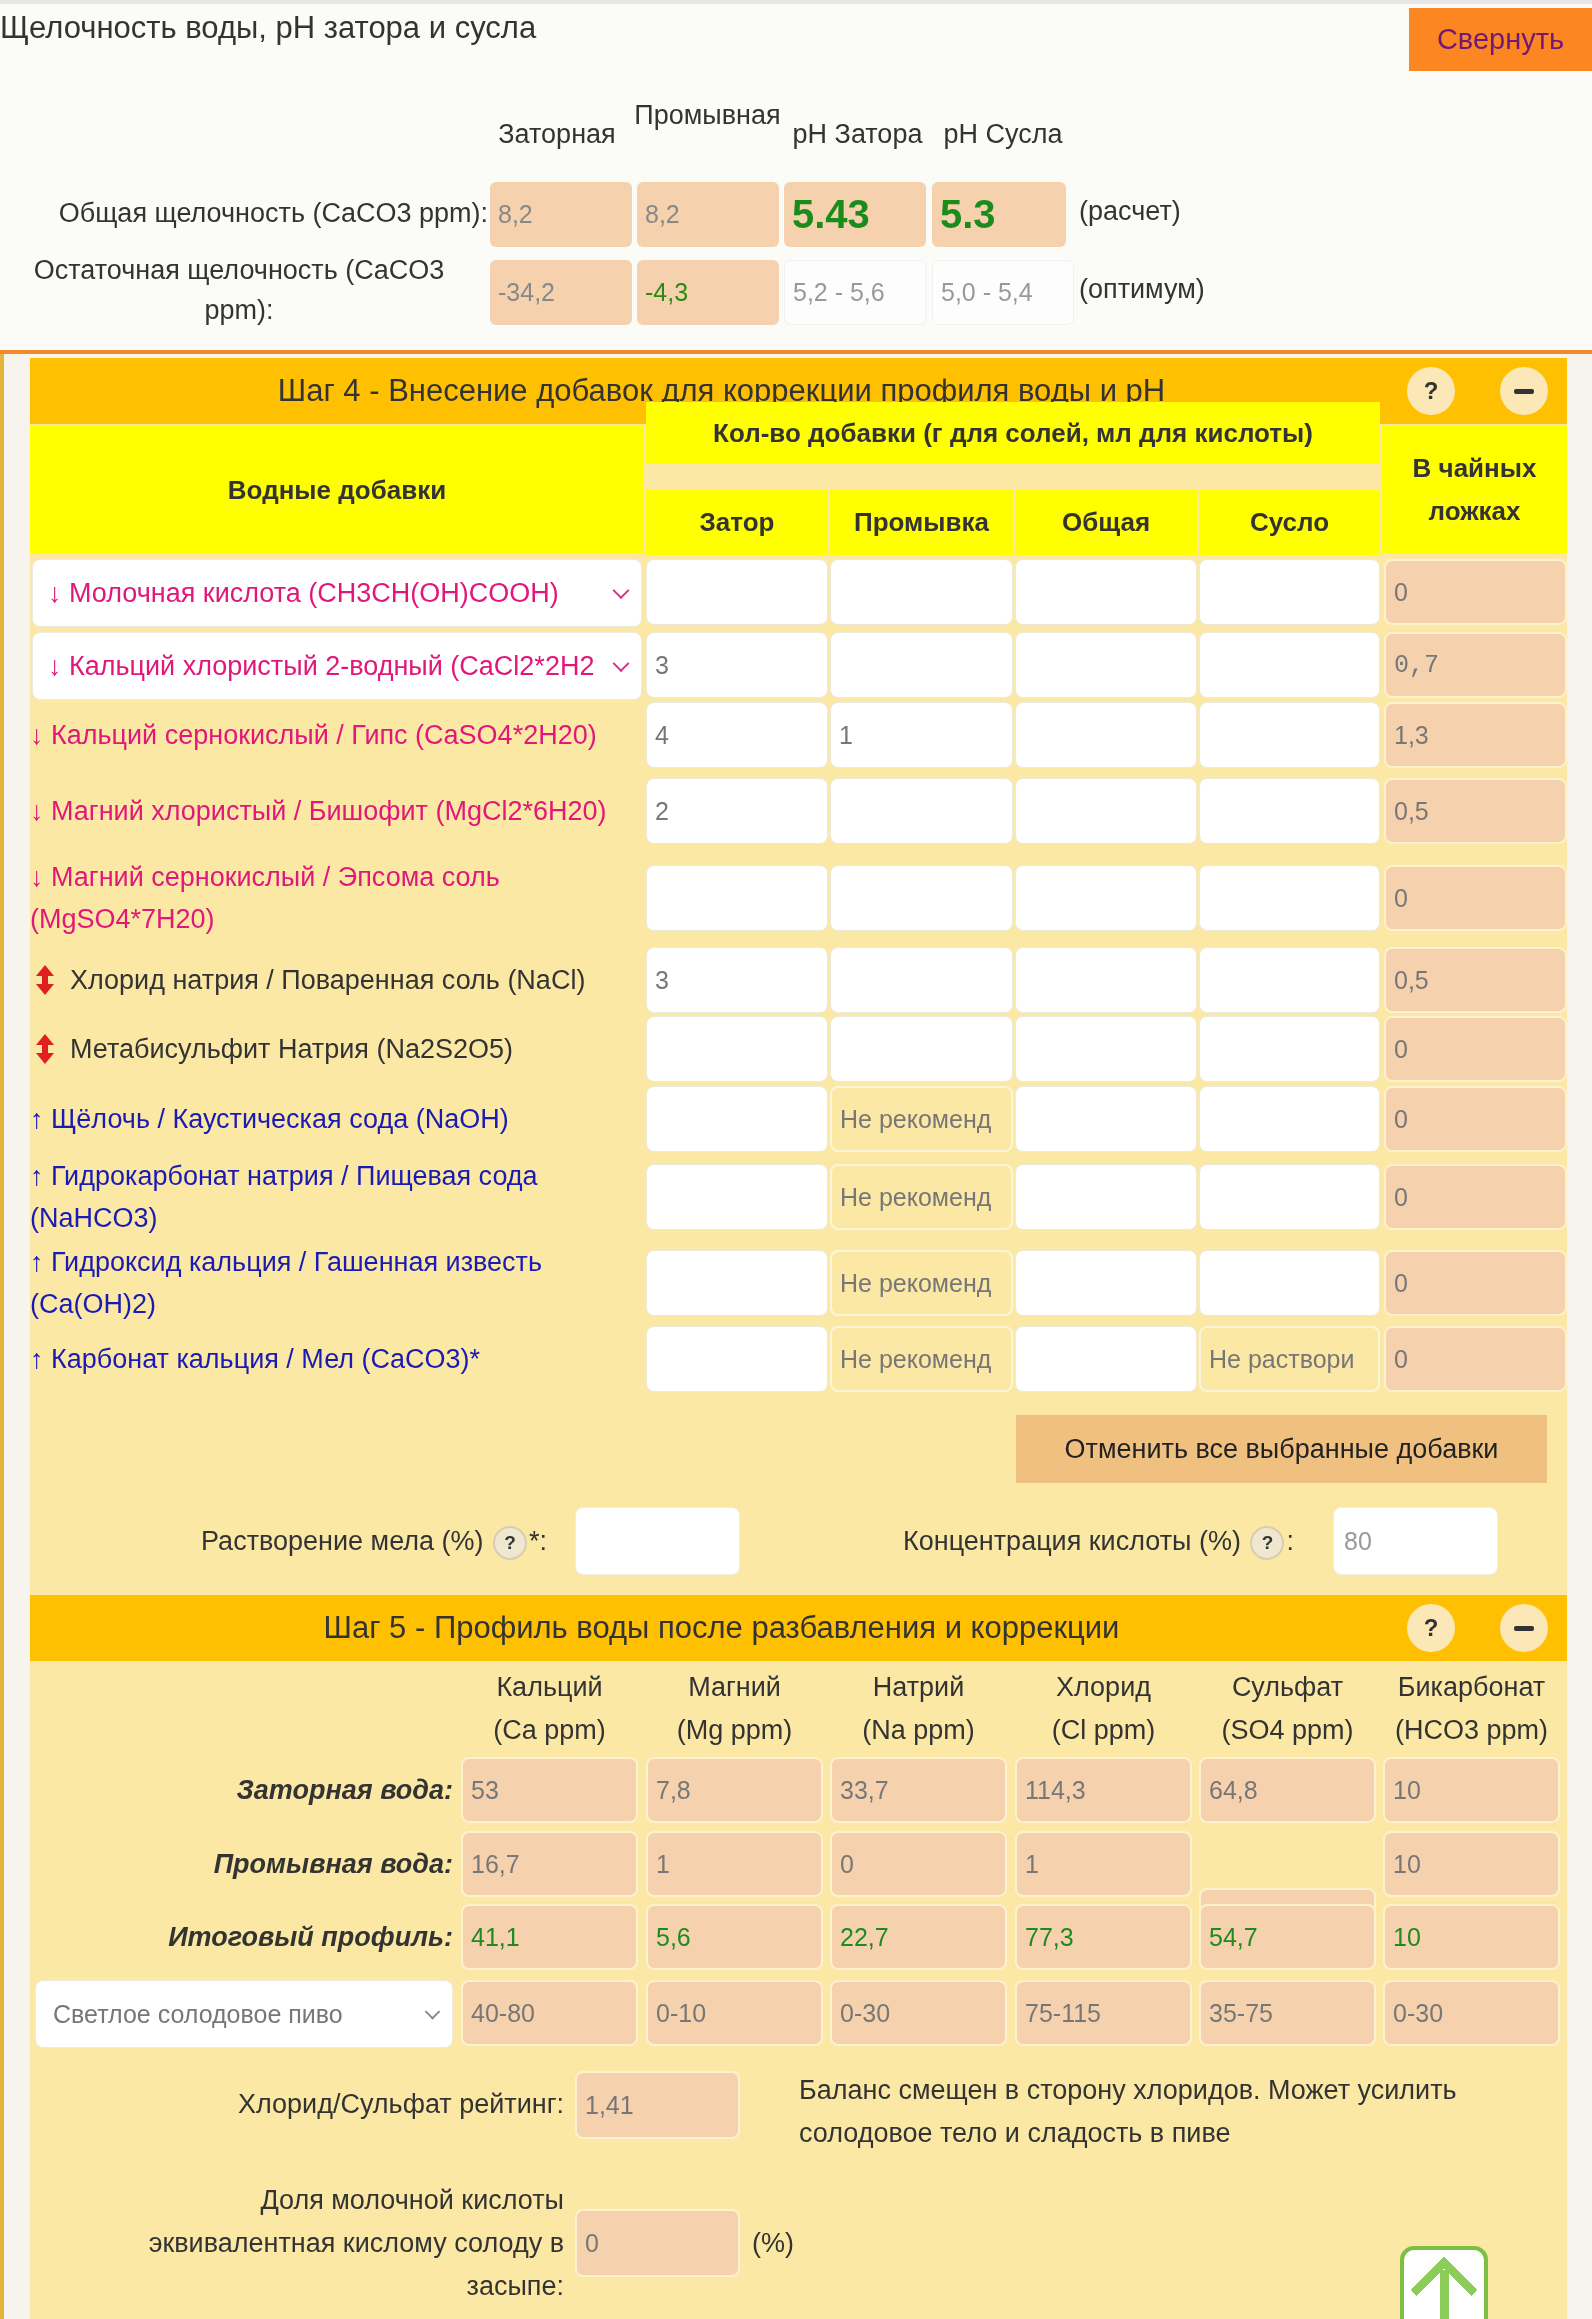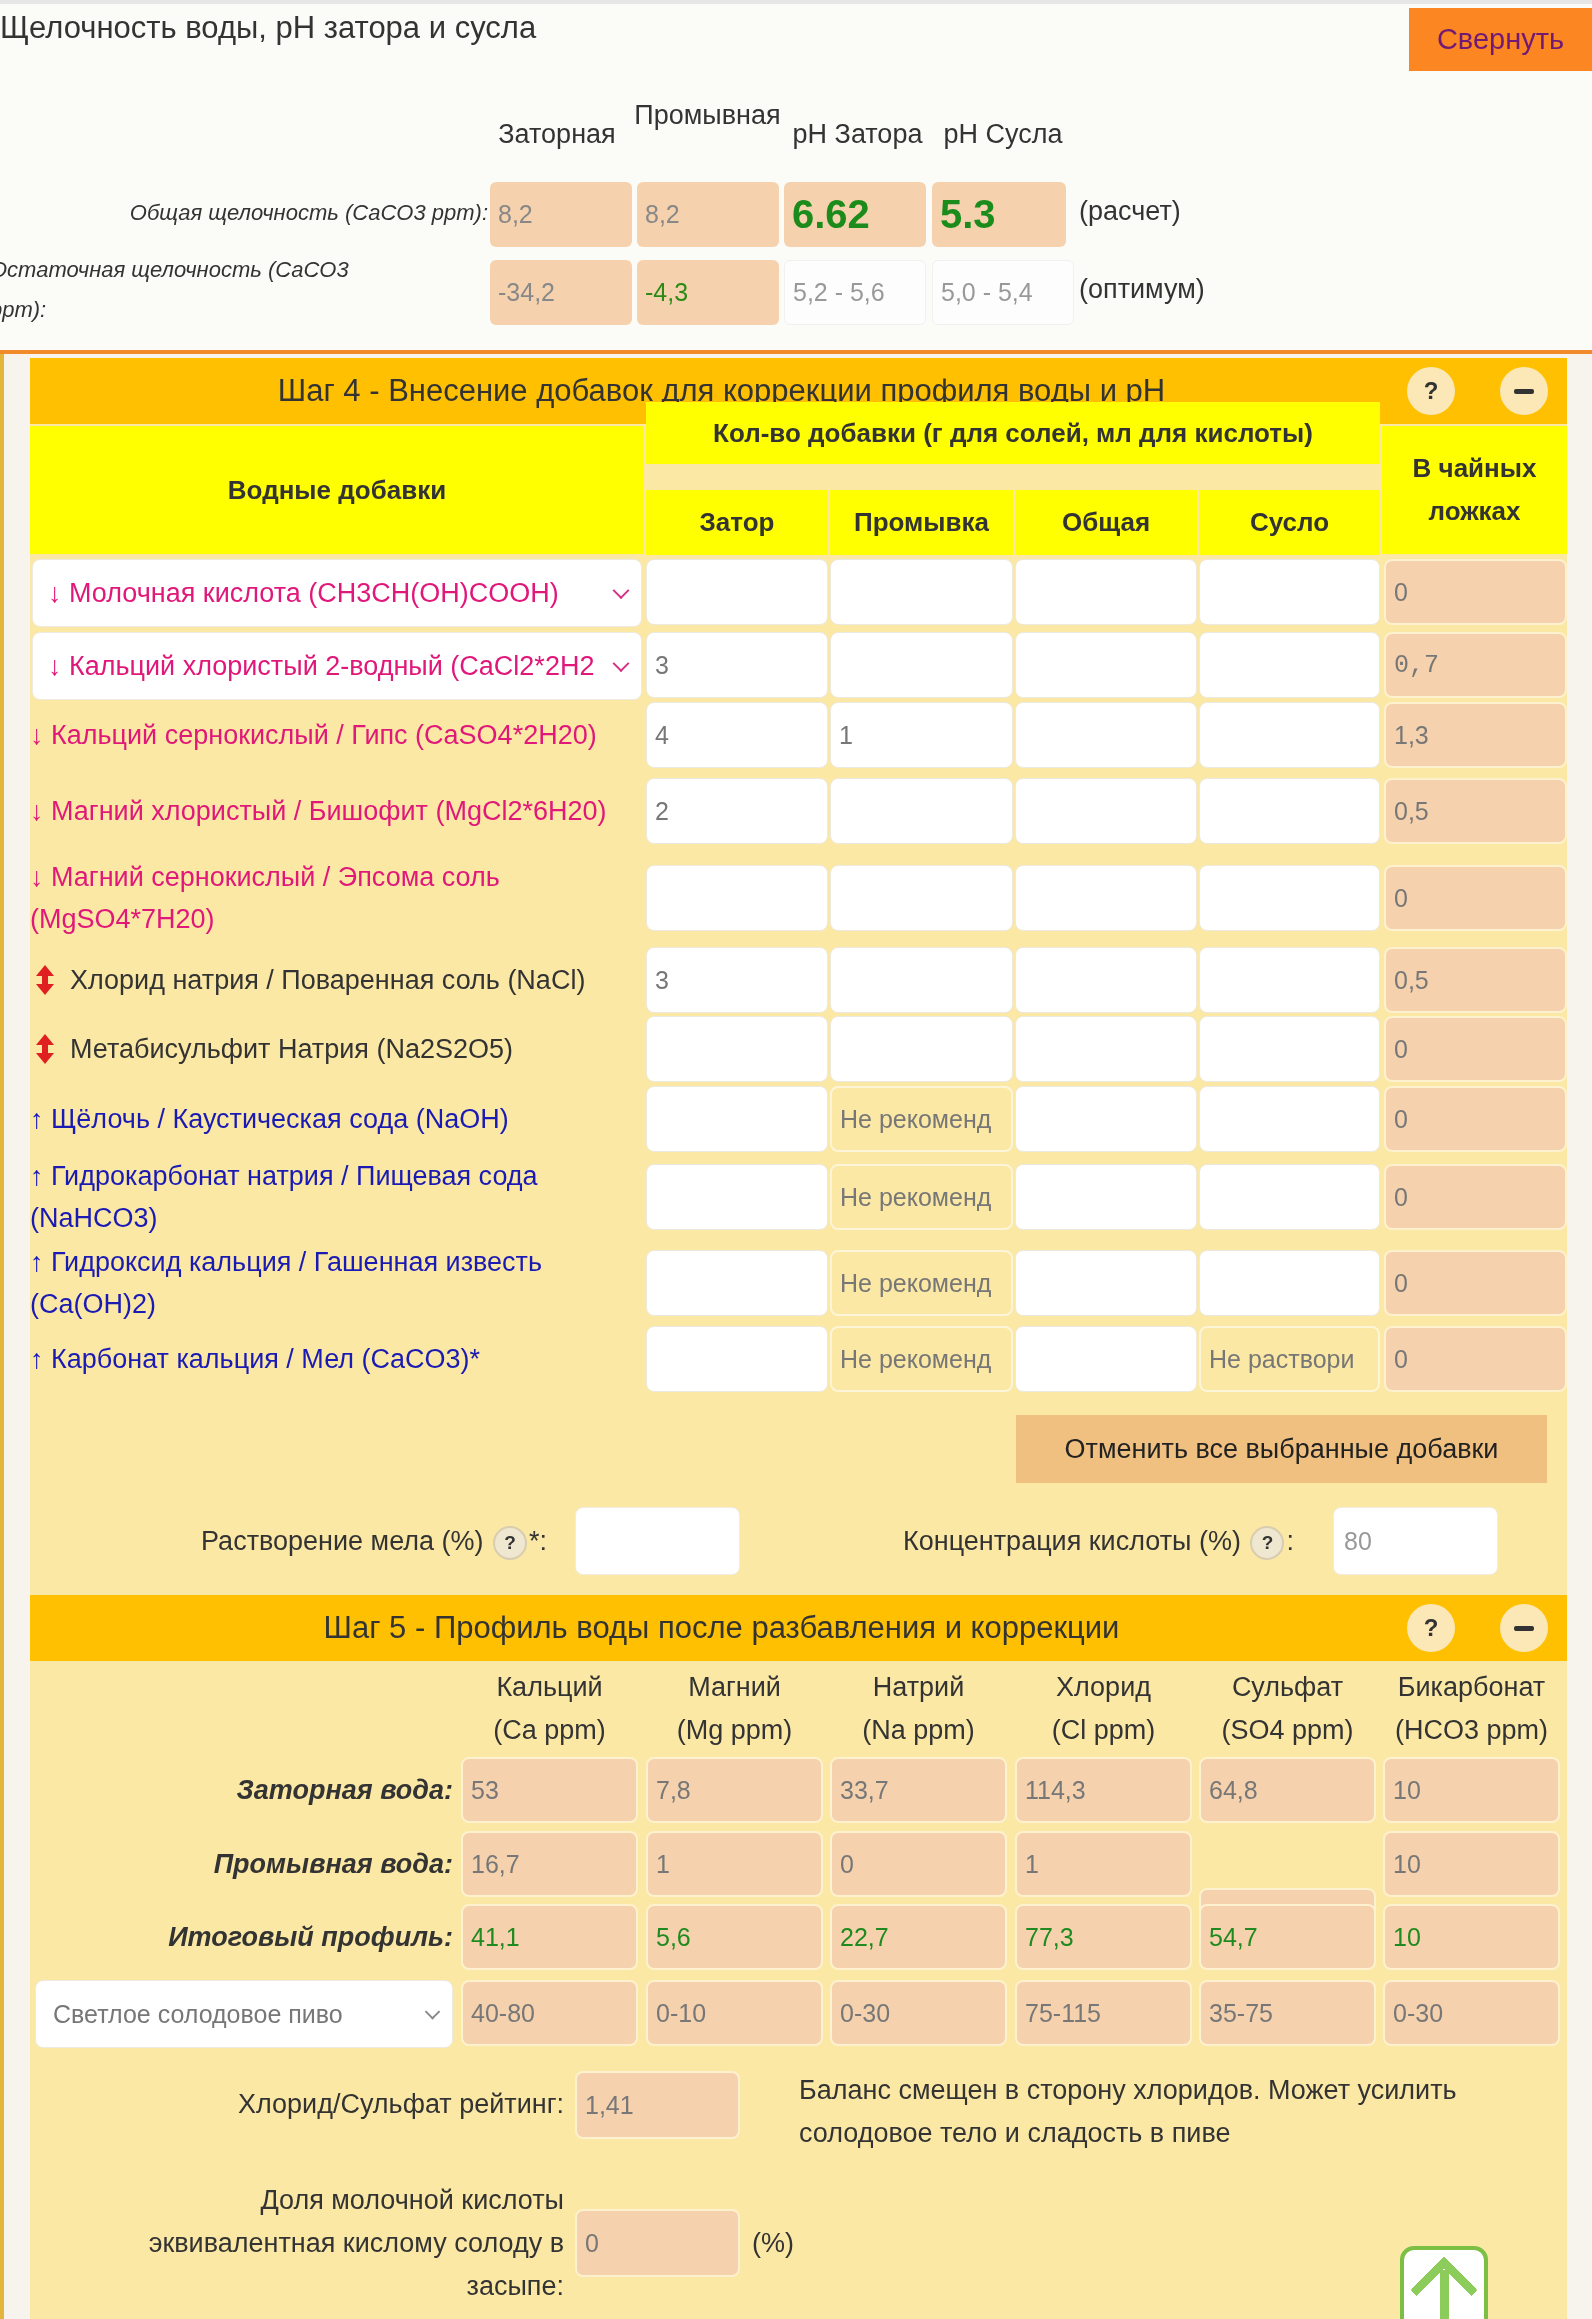--- a/index.html
+++ b/index.html
@@ -4,21 +4,21 @@
 <style>
   * { box-sizing: border-box; margin: 0; padding: 0; }
   html, body { width: 1592px; height: 2319px; overflow: hidden; }
   body { background: #fbfaf6; font-family: "Liberation Sans", sans-serif; color: #333; position: relative; }
 
   
   #top-panel { position: absolute; left: 0; top: 0; width: 1592px; height: 353px; background: #fbfbf8; border-top: 4px solid #e6e6e6; }
   #top-title { position: absolute; left: 0; width: 1592px; top: 6px; font-size: 31px; color: #333; }
   #collapse-btn { position: absolute; left: 1409px; top: 4px; width: 183px; height: 63px; background: #fc8622; border: none; font-size: 29px; color: #701a75; font-family: "Liberation Sans", sans-serif; }
   .top-hdr { position: absolute; font-size: 27px; color: #333; text-align: center; line-height: 38px; }
-  .top-rowlabel { position: absolute; font-size: 22px; color: #333; text-align: left; line-height: 40px; font-style: italic; }
+  .top-rowlabel { position: absolute; font-size: 27px; color: #333; text-align: center; line-height: 40px; }
   .tbox { position: absolute; height: 65px; border-radius: 6px; font-size: 25px; color: #888; padding-left: 8px; display: flex; align-items: center; }
   .tbox.filled { background: #f5d2ad; }
   .tbox.empty { background: #fdfdfd; border: 1px solid #f1f1f1; color: #999; }
   .tbox.big { font-size: 40px; font-weight: bold; color: #1b8c1b; }
   .tbox.green { color: #2a8a13; }
   .top-note { position: absolute; font-size: 27px; color: #333; }
   #orange-line { position: absolute; left: 0; top: 350px; width: 1592px; height: 4px; background: #f08a2a; }
 
   
   #main { position: absolute; left: 0; top: 354px; width: 1592px; height: 1965px; background: #f6f4ec; }
@@ -74,21 +74,21 @@
   <button id="collapse-btn">Свернуть</button>
 
   <div class="top-hdr" style="left:490px; top:111px; width:134px;">Заторная</div>
   <div class="top-hdr" style="left:633px; top:92px; width:149px; word-break:break-all;">Промывная</div>
   <div class="top-hdr" style="left:784px; top:111px; width:147px;">pH Затора</div>
   <div class="top-hdr" style="left:932px; top:111px; width:142px;">pH Сусла</div>
 
   <div class="top-rowlabel" style="right:1104px; top:189px;">Общая щелочность (CaCO3 ppm):</div>
   <div class="tbox filled" style="left:490px; top:178px; width:142px;">8,2</div>
   <div class="tbox filled" style="left:637px; top:178px; width:142px;">8,2</div>
-  <div class="tbox filled big" style="left:784px; top:178px; width:142px;">6.62</div>
+  <div class="tbox filled big" style="left:784px; top:178px; width:142px;">5.43</div>
   <div class="tbox filled big" style="left:932px; top:178px; width:134px;">5.3</div>
   <div class="top-note" style="left:1079px; top:192px;">(расчет)</div>
 
   <div class="top-rowlabel" style="right:1104px; top:246px; width:498px;">
     <span>Остаточная щелочность (CaCO3</span><br>
     <span>ppm):</span>
   </div>
   <div class="tbox filled" style="left:490px; top:256px; width:142px;">-34,2</div>
   <div class="tbox filled green" style="left:637px; top:256px; width:142px;">-4,3</div>
   <div class="tbox empty" style="left:784px; top:256px; width:142px;">5,2 - 5,6</div>

